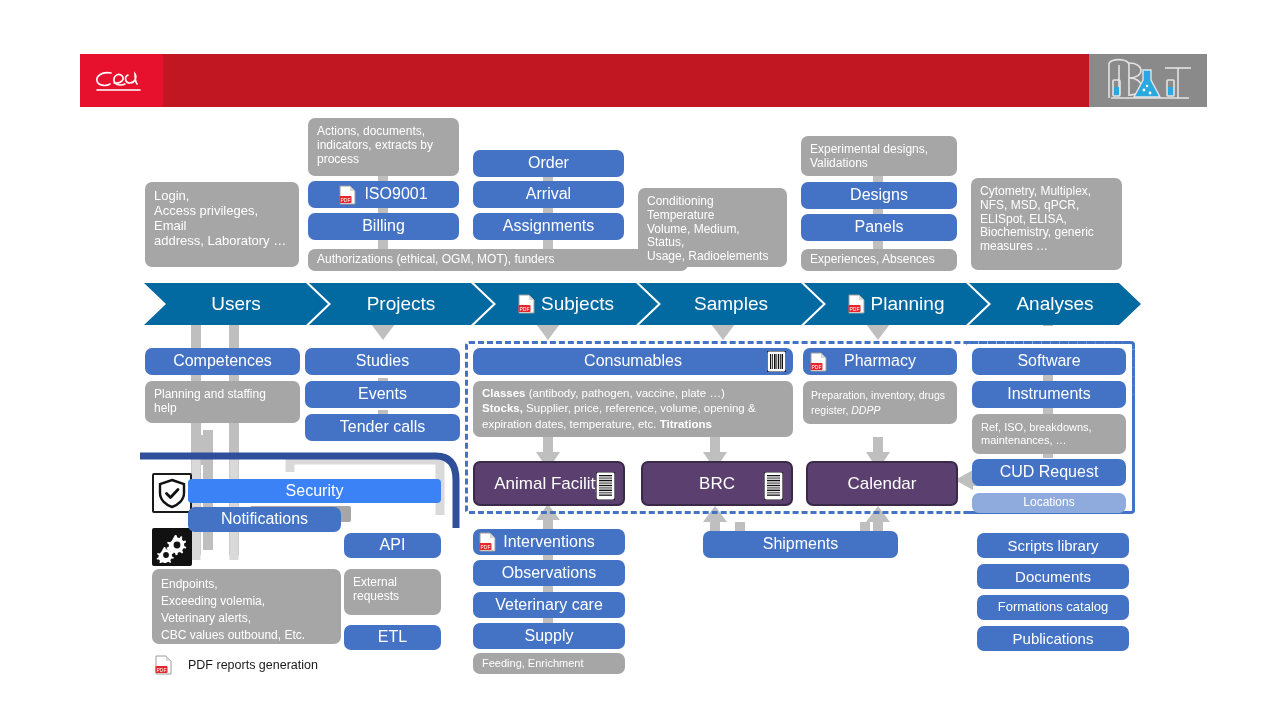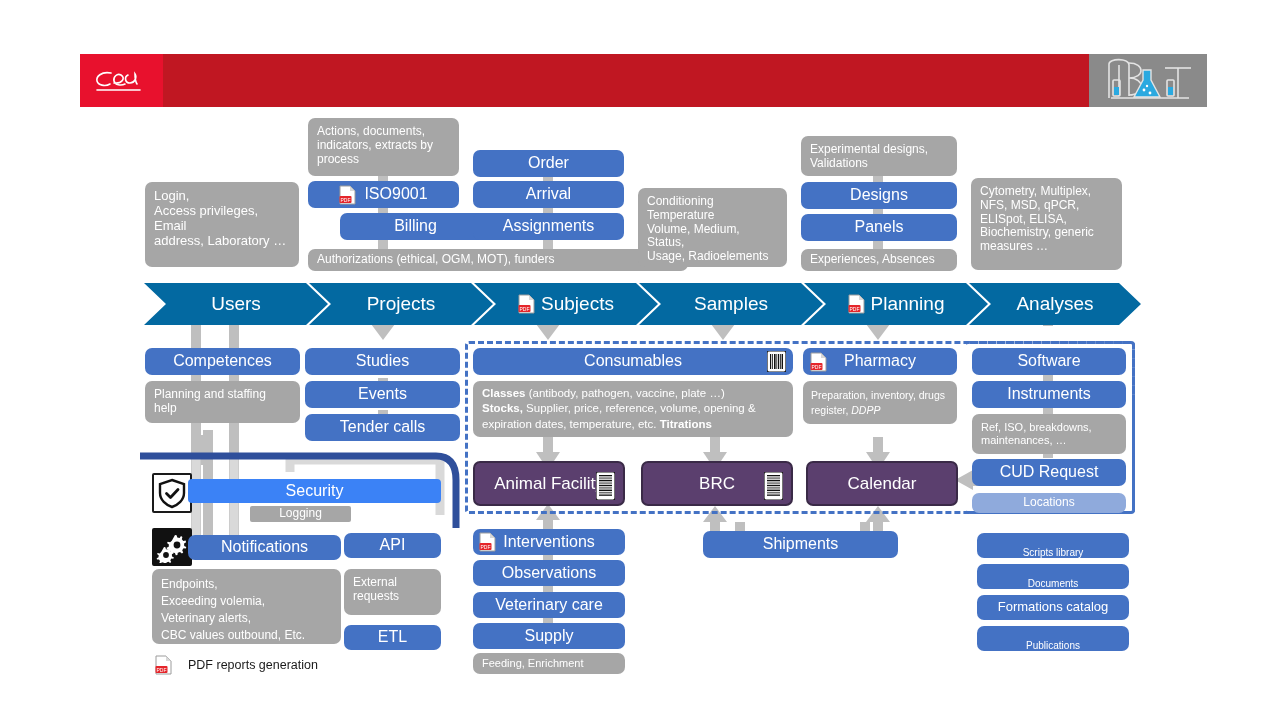--- a/index.html
+++ b/index.html
@@ -47,21 +47,21 @@
   
   .ico{display:inline-block;vertical-align:middle;}
   .pdf-ico{width:17px;height:20px;}
   .bar-ico{width:19px;height:26px;}
   .shield-ico{width:32px;height:32px;}
   .gear-ico{width:32px;height:32px;}
   .icon-plate{position:absolute;background:#ffffff;border:2px solid #1a1a1a;
               display:flex;align-items:center;justify-content:center;}
   .icon-plate.dark{background:#111;border-color:#111;}
 
-  .b13{font-size:13px;} .b15{font-size:10px;align-items:flex-end;}
+  .b13{font-size:13px;} .b15{font-size:15px;}
   .b16{font-size:16px;} .b17{font-size:17px;}
   .b11{font-size:11px;} .b12{font-size:12px;}
   .bold{font-weight:bold;} .ital{font-style:italic;}
 </style>
 </head>
 <body>
 
 <div class="stage">
 
   <div class="header">
@@ -185,21 +185,21 @@
       <svg viewBox="0 0 17 20" width="17" height="20">
         <path d="M1 1 h10 l5 5 v13 h-15 z" fill="#ffffff" stroke="#9c9c9c" stroke-width="1"></path>
         <path d="M11 1 l5 5 h-5 z" fill="#d8d8d8"></path>
         <rect x="0.5" y="11" width="12" height="7" rx="1" fill="#e5252a"></rect>
         <text x="6.5" y="16.6" font-size="5" fill="#fff" text-anchor="middle" font-family="'Liberation Sans',sans-serif">PDF</text>
       </svg>
     </span>
     <span>ISO9001</span>
   </div>
 
-  <div class="bx blue b16" style="left:308px;top:213px;width:151px;height:27px;margin-left:32px;">
+  <div class="bx blue b16" style="left:308px;top:213px;width:151px;height:27px;">
     <span>Billing</span>
   </div>
 
   <div class="bx gray txtLc b12" style="left:308px;top:249px;width:380px;height:22px;">Authorizations (ethical, OGM, MOT), funders</div>
 
   <div class="bx blue b16" style="left:473px;top:150px;width:151px;height:27px;">
     <span>Order</span>
   </div>
   <div class="bx blue b16" style="left:473px;top:181px;width:151px;height:27px;">
     <span>Arrival</span>
@@ -419,21 +419,21 @@
   <div class="icon-plate dark" style="left:152px;top:528px;width:36px;height:34px;border-radius:2px;">
     <svg class="gear-ico" viewBox="0 0 32 32">
       <g fill="#ffffff">
         <path d="M19 4 l1.6 0.3 0.7 2.3 2.3 0.4 1.4-1.9 1.4 0.9 -0.6 2.3 1.5 1.8 2.3-0.5 0.5 1.6 -2 1.3 0.1 2.4 2.1 1 -0.5 1.6 -2.3-0.2 -1.3 2 1 2.1 -1.3 1 -1.9-1.4 -2.2 0.8 -0.4 2.3 -1.6 0.1 -0.9-2.1 -2.3-0.5 -1.6 1.7 -1.4-0.9 0.8-2.2 -1.2-2 -2.3 0.2 -0.3-1.6 2.1-1 0.2-2.3 -1.9-1.4 0.8-1.4 2.3 0.6 1.7-1.6z"></path>
         <circle cx="21" cy="14" r="3.4" fill="#111"></circle>
         <path d="M8 16 l1.4 0.2 0.6 2 2 0.4 1.2-1.7 1.2 0.8 -0.5 2 1.3 1.6 2-0.5 0.4 1.4 -1.7 1.1 0.1 2.1 1.8 0.9 -0.4 1.4 -2-0.2 -1.1 1.7 0.9 1.8 -1.1 0.9 -1.7-1.2 -1.9 0.7 -0.4 2 -1.4 0.1 -0.8-1.8 -2-0.4 -1.4 1.5 -1.2-0.8 0.7-1.9 -1-1.7 -2 0.2 -0.3-1.4 1.8-0.9 0.2-2 -1.7-1.2 0.7-1.2 2 0.5 1.5-1.4z"></path>
         <circle cx="10" cy="24" r="2.9" fill="#111"></circle>
       </g>
     </svg>
   </div>
-  <div class="bx blue b16" style="left:188px;top:535px;width:153px;height:25px;">
+  <div class="bx blue b16" style="left:188px;top:507px;width:153px;height:25px;">
     <span>Notifications</span>
   </div>
   <div class="bx blue b16" style="left:344px;top:533px;width:97px;height:25px;">
     <span>API</span>
   </div>
 
   <div class="bx gray txtL b12" style="left:152px;top:569px;width:189px;height:75px;white-space:pre-line;line-height:1.42;">Endpoints,
 Exceeding volemia,
 Veterinary alerts,
 CBC values outbound, Etc.</div>

